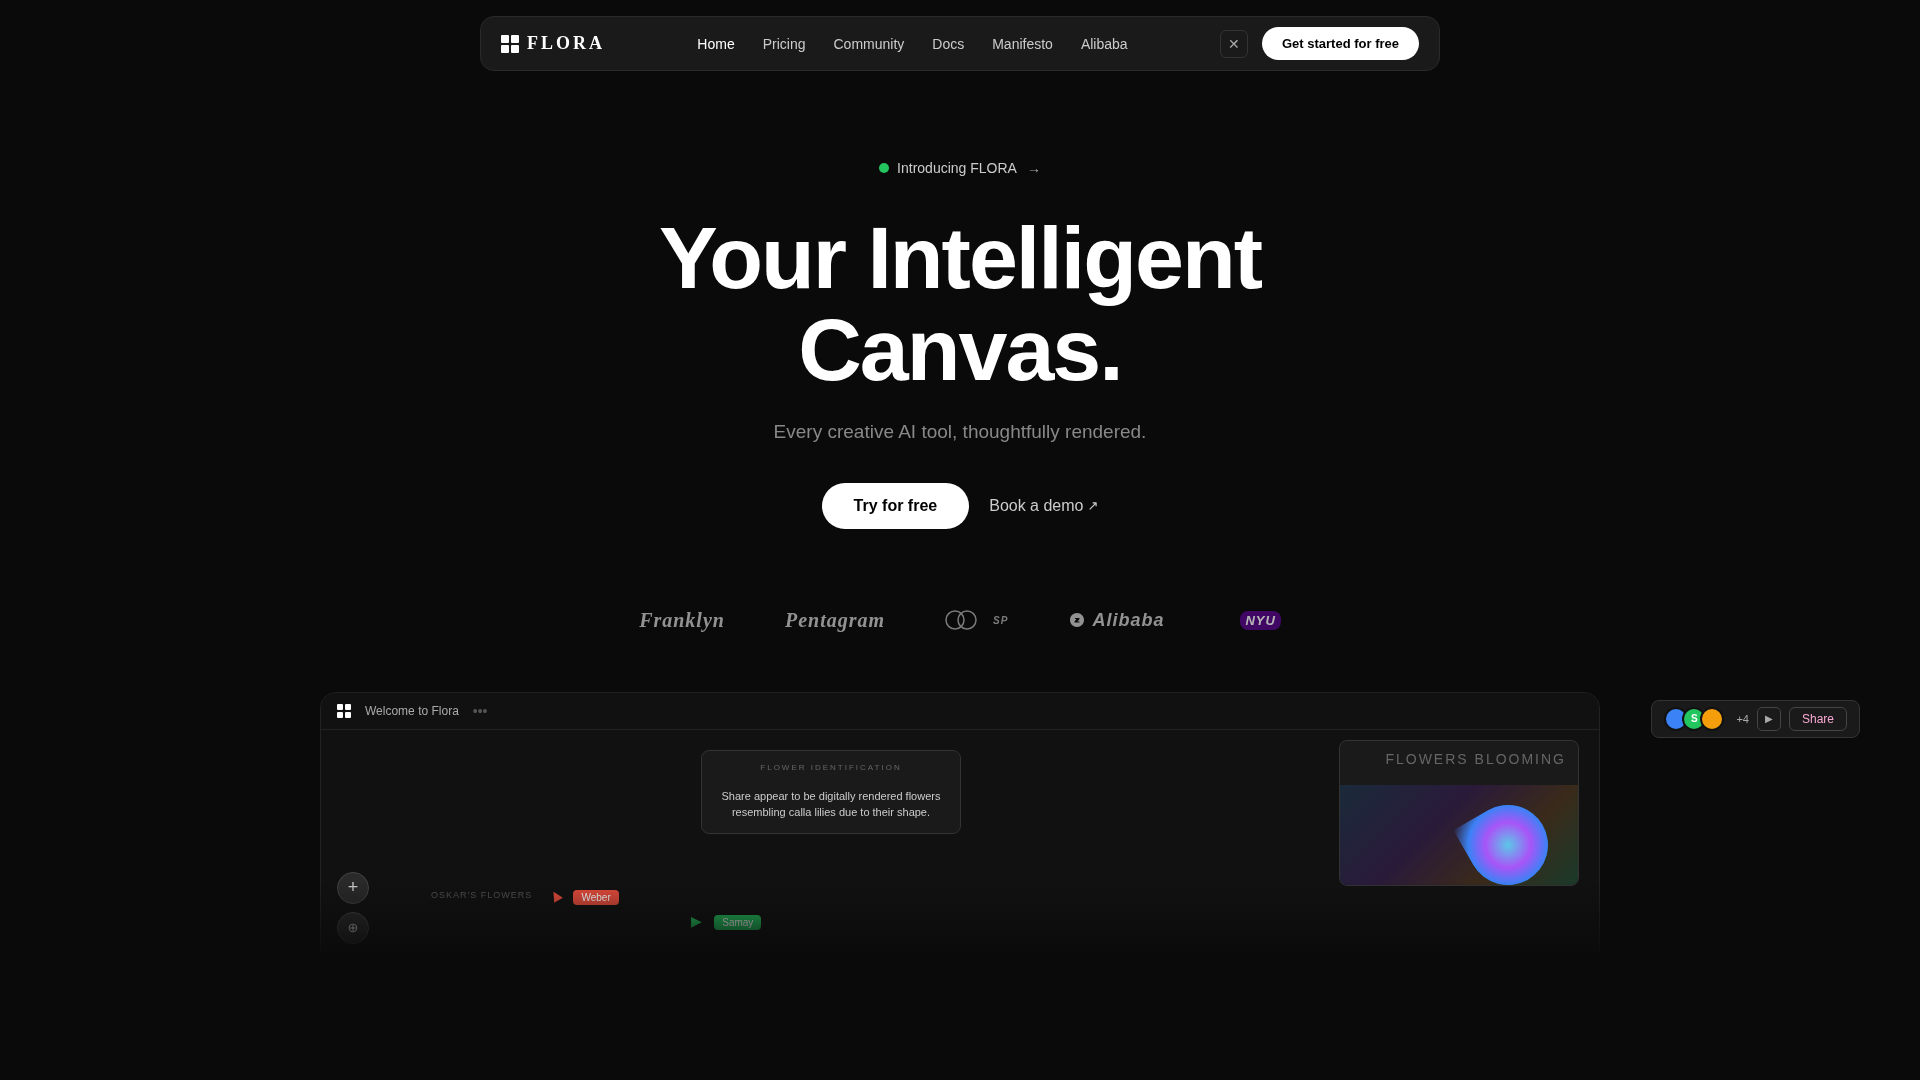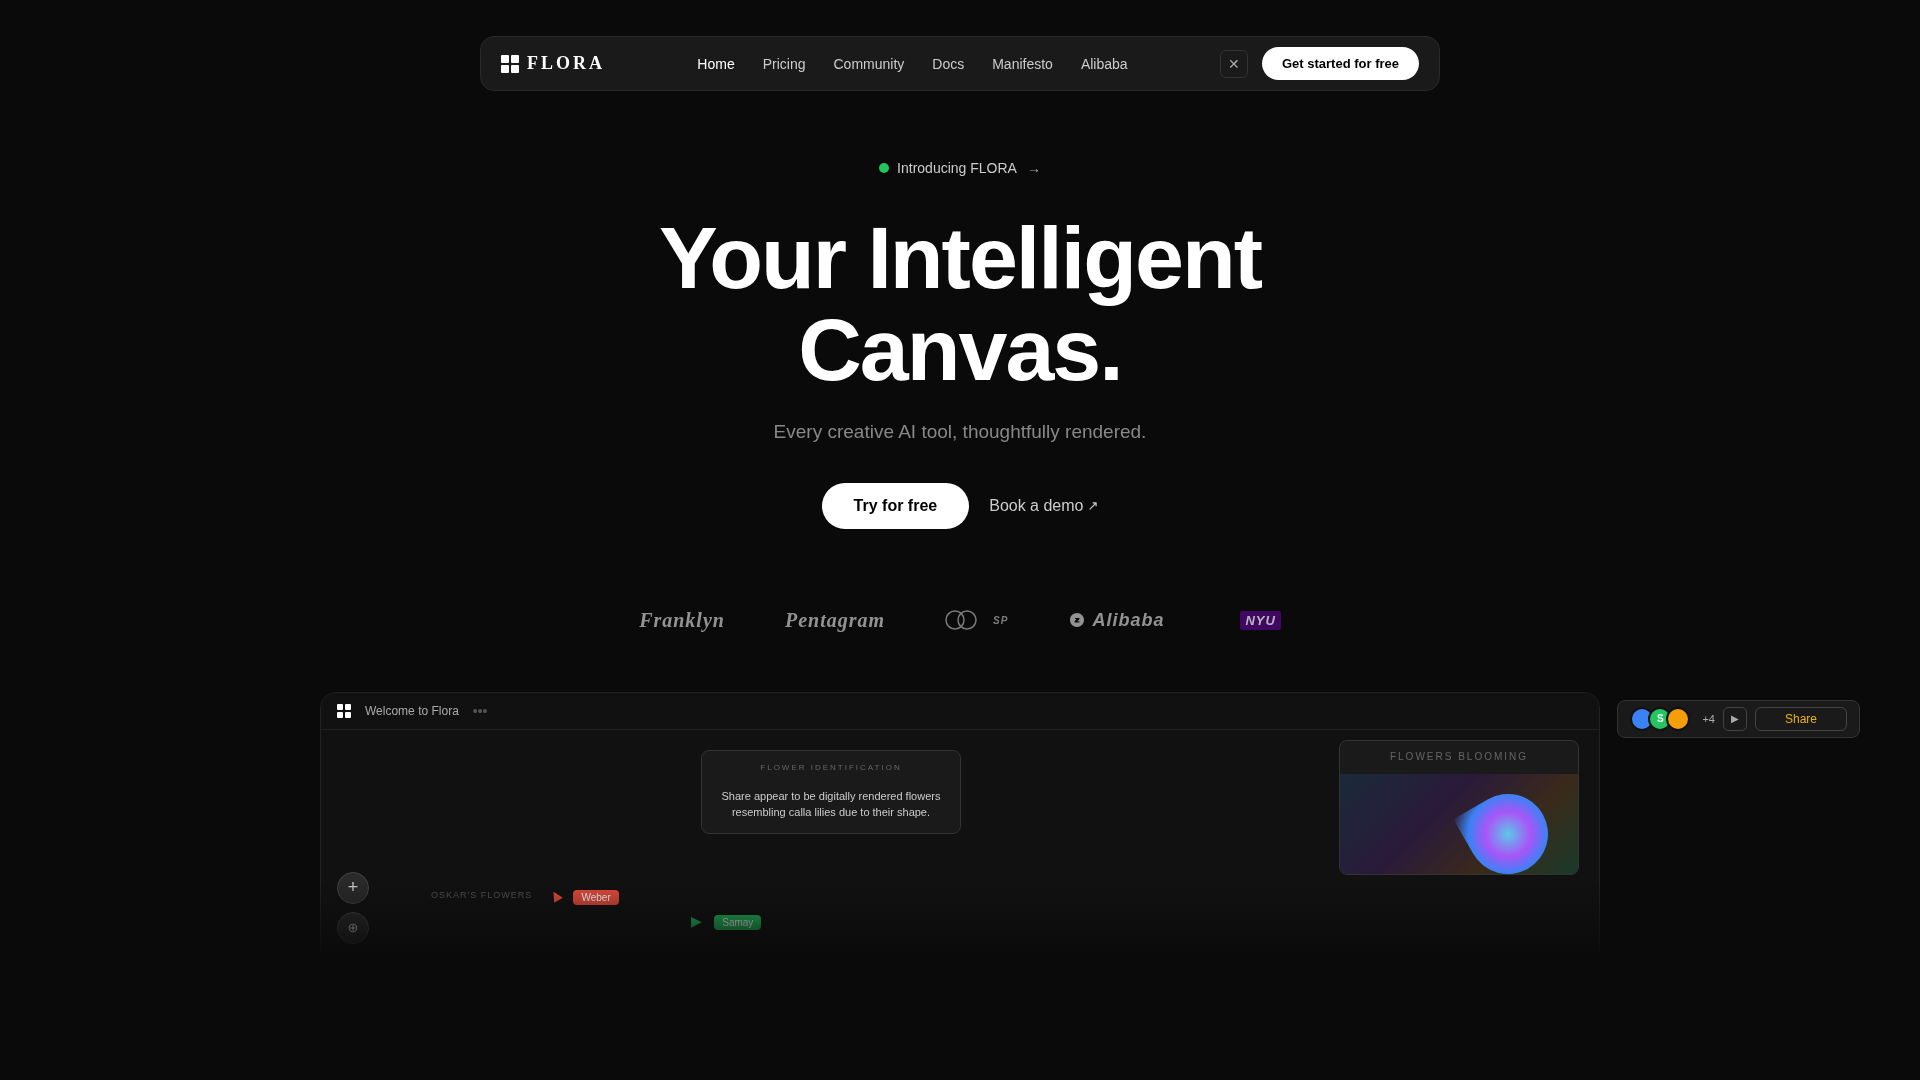--- a/index.html
+++ b/index.html
@@ -8,21 +8,21 @@
       color: #ffffff;
       font-family: -apple-system, BlinkMacSystemFont, 'Segoe UI', sans-serif;
       width: 1920px;
       min-height: 1080px;
       overflow-x: hidden;
     }
 
     
     nav {
       position: fixed;
-      top: 36px;
+      top: 16px;
       left: 50%;
       transform: translateX(-50%);
       background: #1a1a1a;
       border: 1px solid #2a2a2a;
       border-radius: 14px;
       display: flex;
       align-items: center;
       padding: 10px 20px;
       gap: 0;
       z-index: 100;
@@ -319,25 +319,26 @@
       position: absolute;
       top: 10px;
       right: 20px;
       width: 240px;
       background: #1a1a1a;
       border: 1px solid #333;
       border-radius: 8px;
       overflow: hidden;
     }
     .flowers-blooming-label {
-      font-size: 10px;
+      font-size: 14px;
       color: #666;
       letter-spacing: 2px;
       text-transform: uppercase;
-      padding: 10px 12px 12px;
+      padding: 10px 12px 18px;
+      text-align: right;
     }
     .flowers-blooming-image {
       width: 100%;
       height: 100px;
       background: linear-gradient(135deg, #1a2a3a 0%, #2a1a3a 40%, #3a2a1a 70%, #1a3a2a 100%);
       position: relative;
       overflow: hidden;
     }
     .flowers-blooming-image::after {
       content: '';
@@ -395,24 +396,24 @@
       border-radius: 5px;
       display: flex;
       align-items: center;
       justify-content: center;
       color: #aaa;
       font-size: 10px;
       cursor: pointer;
     }
     .collab-share {
       background: transparent;
-      color: #eab308;
+      color: #f9a8d4;
       border: 1px solid #444;
       border-radius: 6px;
-      padding: 4px 29px;
+      padding: 4px 12px;
       font-size: 12px;
       cursor: pointer;
     }
 
     
     .canvas-left-controls {
       position: absolute;
       bottom: 16px;
       left: 16px;
       display: flex;
@@ -500,21 +501,21 @@
       </svg>
       <span style="font-size:10px;color:#aaa;">SP</span>
     </span>
     <span class="logo-item alibaba" style="display:flex;align-items:center;gap:6px;">
       <svg width="18" height="18" viewBox="0 0 18 18" fill="none">
         <path d="M9 2C5.13 2 2 5.13 2 9s3.13 7 7 7 7-3.13 7-7-3.13-7-7-7zm2.5 9.5H6.5v-1l2-2.5H7V7h4.5v1L9.5 10.5h2V11.5z" fill="#ccc"></path>
       </svg>
       Alibaba
     </span>
     <span class="logo-item" style="display:flex;align-items:center;gap:4px;">
-      <span style="background:#57068c;color:#fff;padding:2px 5px;font-size:13px;font-weight:700;border-radius:2px;margin-left:16px;">NYU</span>
+      <span style="background:#57068c;color:#fff;padding:2px 5px;font-size:13px;font-weight:700;border-radius:8px;margin-left:16px;">NYU</span>
     </span>
   </div>
 
   <div class="canvas-section">
 
     <div class="collab-bar">
       <div class="collab-avatars">
         <div class="collab-avatar av1"></div>
         <div class="collab-avatar av2">S</div>
         <div class="collab-avatar av3"></div>

